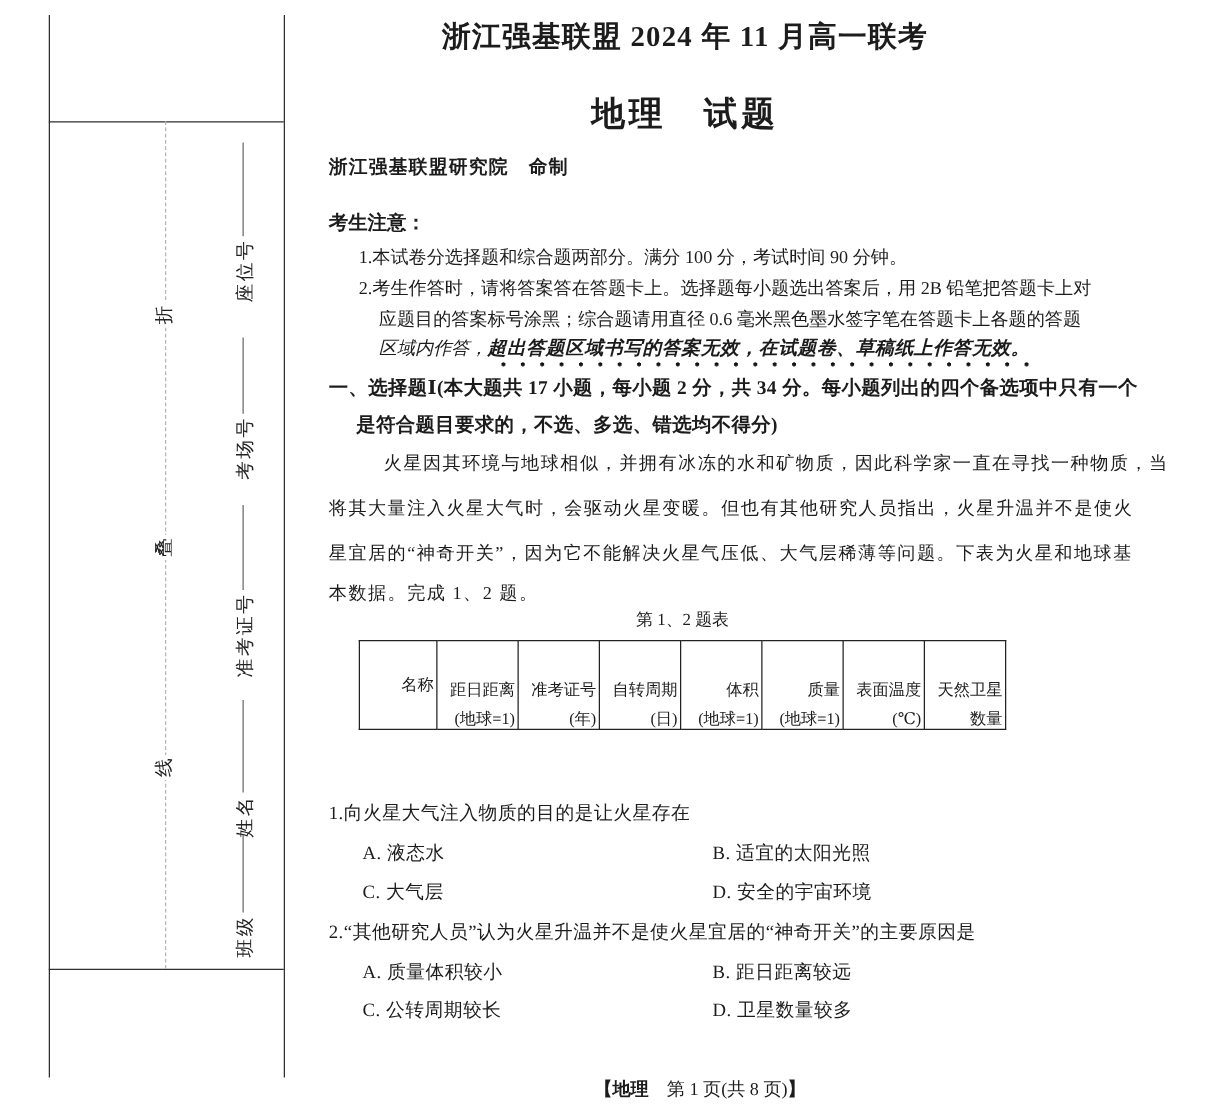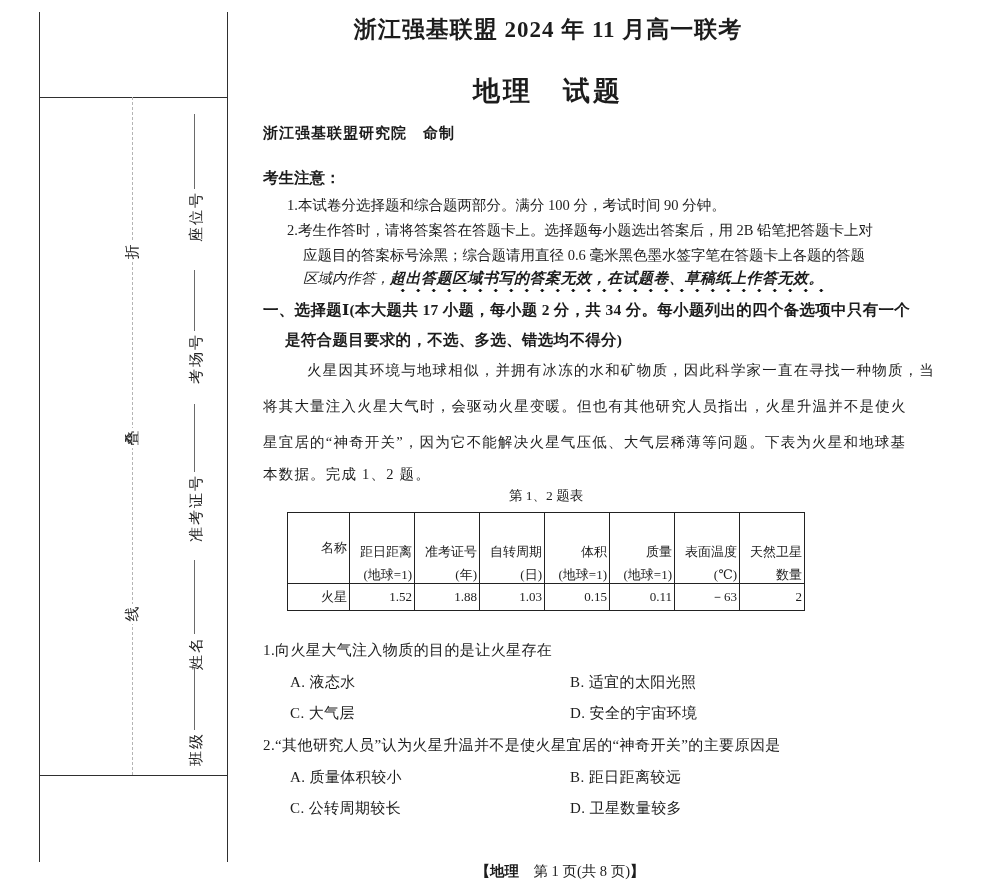--- a/index.html
+++ b/index.html
@@ -142,30 +142,20 @@
     </td>
     <td>
       <div class="t">表面温度</div>
       <div class="s">(℃)</div>
     </td>
     <td>
       <div class="t">天然卫星</div>
       <div class="s">数量</div>
     </td>
   </tr>
-  <tr class="datarow">
-    <td>火星</td>
-    <td>1.52</td>
-    <td>1.88</td>
-    <td>1.03</td>
-    <td>0.15</td>
-    <td>0.11</td>
-    <td>－63</td>
-    <td>2</td>
-  </tr>
 </tbody>
   </table>
 
 <div class="q-stem" style="top:641px;">1.向火星大气注入物质的目的是让火星存在</div>
 <div class="opt" style="top:673px;left:290px;">A. 液态水</div>
 <div class="opt" style="top:673px;left:570px;text-align:right;">B. 适宜的太阳光照</div>
 <div class="opt" style="top:704px;left:290px;">C. 大气层</div>
 <div class="opt" style="top:704px;left:570px;">D. 安全的宇宙环境</div>
 
 <div class="q-stem" style="top:736px;">2.“其他研究人员”认为火星升温并不是使火星宜居的“神奇开关”的主要原因是</div>

